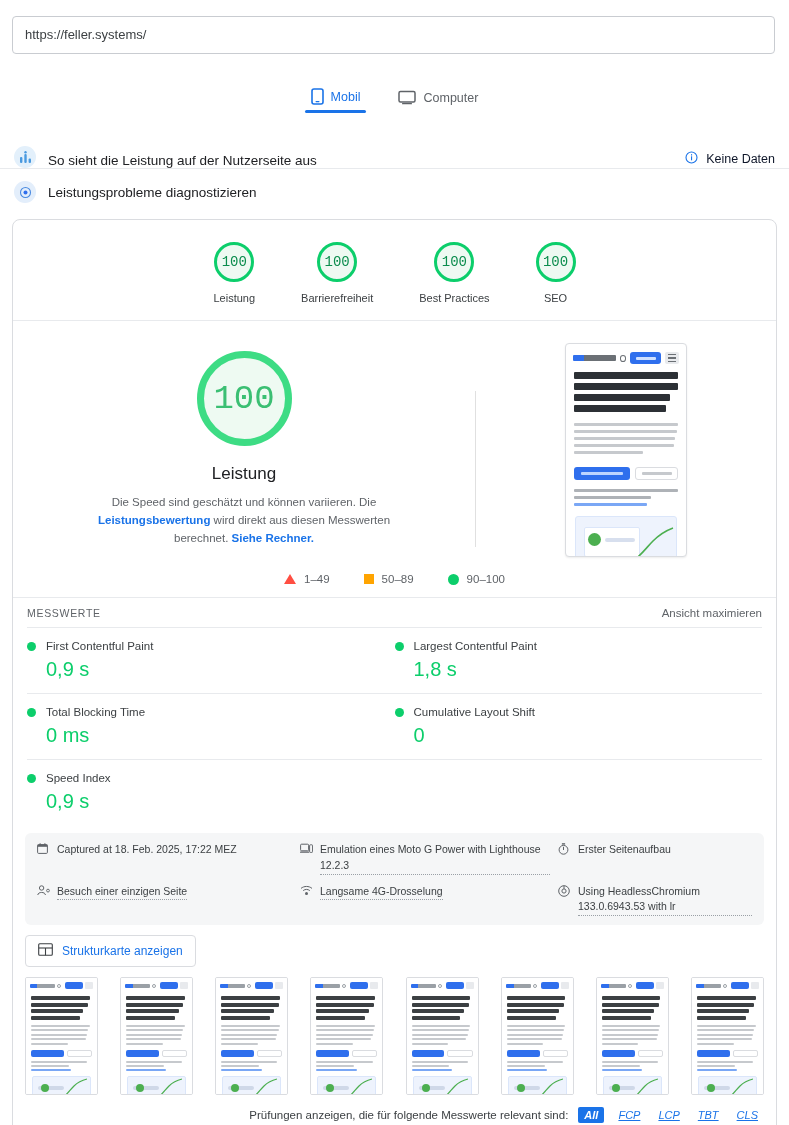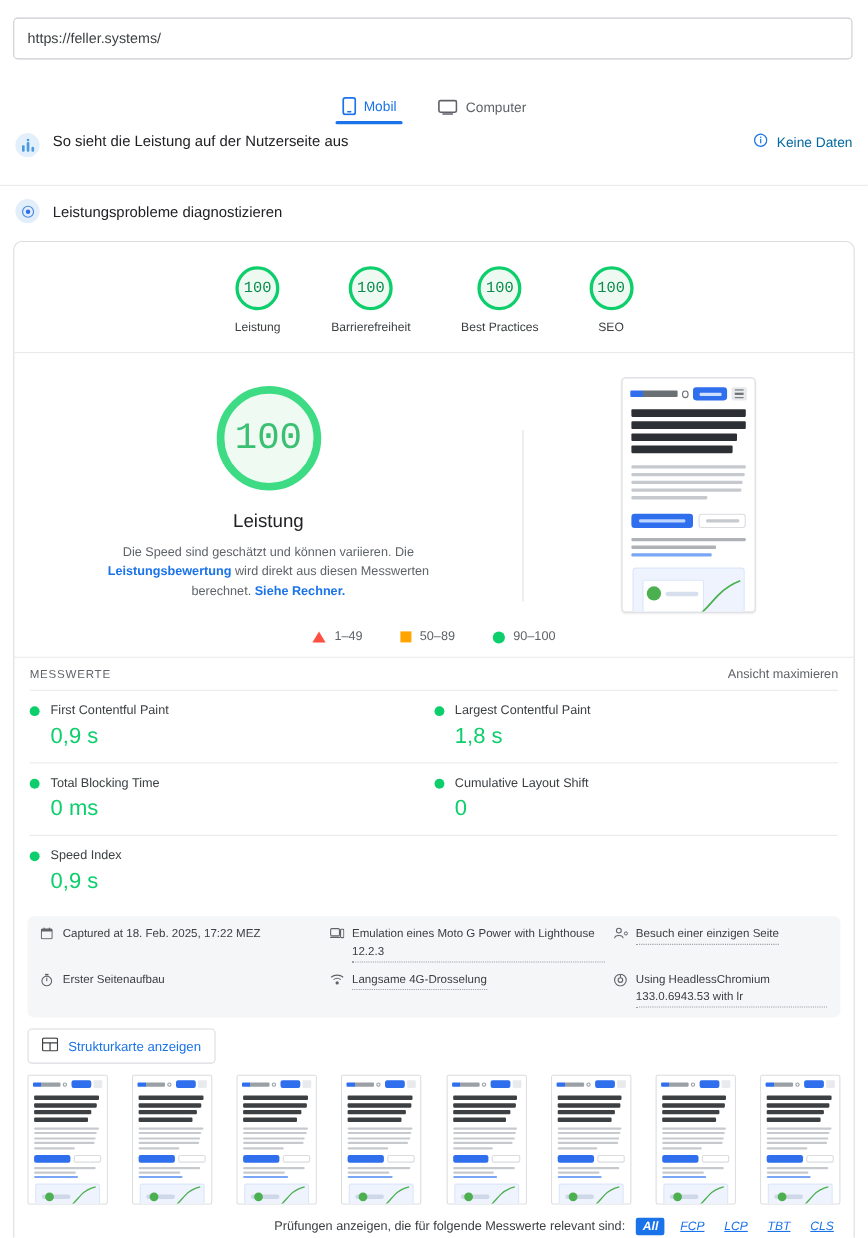--- a/index.html
+++ b/index.html
@@ -50,37 +50,37 @@
   .tab.active::after {
     content: ""; position: absolute;
     left: 0; right: 0; bottom: 0;
     height: 3px; background: #1a73e8; border-radius: 2px;
   }
   .tab.inactive { color: #5f6368; }
   .tab svg { display: block; }
 
   
   .section-head {
-    display: flex; align-items: flex-start;
+    display: flex; align-items: flex-end;
     padding: 0 14px; height: 48px;
     border-bottom: 1px solid #e8eaed;
     margin: 0 0 0 0;
   }
   .section-head.first { margin-top: 8px; }
   .sh-icon {
     width: 22px; height: 22px; flex: 0 0 22px;
     border-radius: 50%;
     display: flex; align-items: center; justify-content: center;
     margin-right: 12px;
   }
   .sh-icon.field { background: #e3f0fb; }
   .sh-icon.lab   { background: #e3eefb; }
   .sh-title { font-size: 13.5px; color: #202124; flex: 1; }
   .sh-right { display: flex; align-items: center; gap: 8px; }
-  .sh-right .nodata { color: #0369a1; font-size: 12.5px; cursor: pointer; }
+  .sh-right .nodata { color: #0f172a; font-size: 12.5px; cursor: pointer; }
 
   .section-head2 {
     display: flex; align-items: center;
     padding: 0 14px; height: 46px;
   }
 
   
   .lab-card {
     margin: 4px 12px 0 12px;
     border: 1px solid #dadce0; border-radius: 8px;
@@ -552,37 +552,37 @@
         <svg width="13" height="11" viewBox="0 0 13 11">
           <rect x="0.6" y="1.2" width="8" height="6.6" rx="1" fill="none" stroke="#5f6368" stroke-width="1"></rect>
           <rect x="0" y="8.6" width="9.2" height="1.1" rx="0.5" fill="#5f6368"></rect>
           <rect x="9.6" y="1.8" width="3" height="7.6" rx="0.8" fill="none" stroke="#5f6368" stroke-width="1"></rect>
         </svg>
       </span>
       <span class="dashed">Emulation eines Moto G Power with Lighthouse 12.2.3</span>
     </div>
     <div class="env-item">
       <span class="env-ic">
+        <svg width="11" height="12" viewBox="0 0 11 12">
+          <circle cx="5.5" cy="6.8" r="4.4" fill="none" stroke="#5f6368" stroke-width="1"></circle>
+          <rect x="3.9" y="0.2" width="3.2" height="1.4" fill="#5f6368"></rect>
+          <rect x="5" y="3.8" width="1" height="3.2" fill="#5f6368"></rect>
+        </svg>
+      </span>
+      <span>Erster Seitenaufbau</span>
+    </div>
+    <div class="env-item">
+      <span class="env-ic">
         <svg width="13" height="11" viewBox="0 0 13 11">
           <circle cx="4.6" cy="3" r="2.2" fill="none" stroke="#5f6368" stroke-width="1"></circle>
           <path d="M0.8 10 C0.8 6.6, 8.4 6.6, 8.4 10" fill="none" stroke="#5f6368" stroke-width="1"></path>
           <circle cx="11" cy="5.6" r="1.4" fill="none" stroke="#5f6368" stroke-width="0.9"></circle>
         </svg>
       </span>
       <span class="dashed">Besuch einer einzigen Seite</span>
-    </div>
-    <div class="env-item">
-      <span class="env-ic">
-        <svg width="11" height="12" viewBox="0 0 11 12">
-          <circle cx="5.5" cy="6.8" r="4.4" fill="none" stroke="#5f6368" stroke-width="1"></circle>
-          <rect x="3.9" y="0.2" width="3.2" height="1.4" fill="#5f6368"></rect>
-          <rect x="5" y="3.8" width="1" height="3.2" fill="#5f6368"></rect>
-        </svg>
-      </span>
-      <span>Erster Seitenaufbau</span>
     </div>
     <div class="env-item">
       <span class="env-ic">
         <svg width="13" height="11" viewBox="0 0 13 11">
           <path d="M1 3.4 C4 0.8, 9 0.8, 12 3.4" fill="none" stroke="#5f6368" stroke-width="1"></path>
           <path d="M3.2 5.6 C5.2 4, 7.8 4, 9.8 5.6" fill="none" stroke="#5f6368" stroke-width="1"></path>
           <circle cx="6.5" cy="8.6" r="1.5" fill="#5f6368"></circle>
         </svg>
       </span>
       <span class="dashed">Langsame 4G-Drosselung</span>

